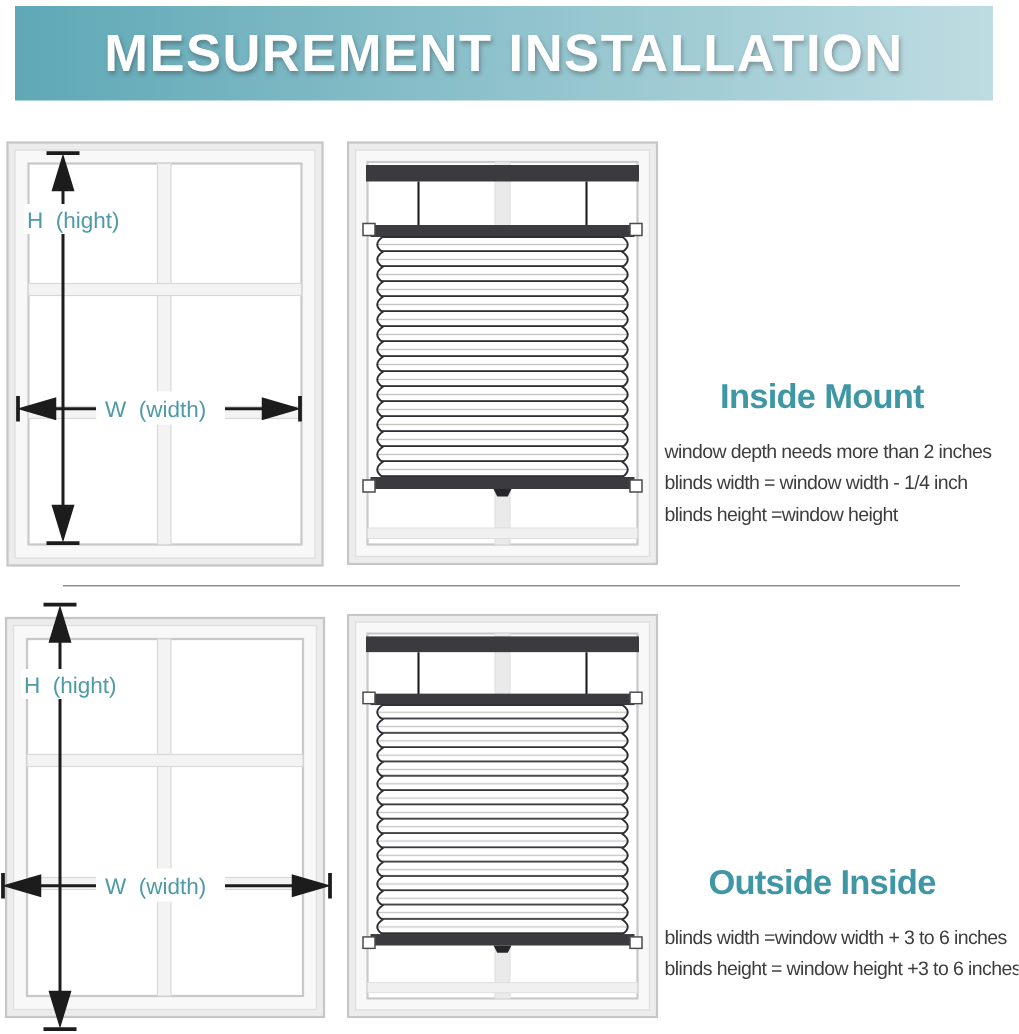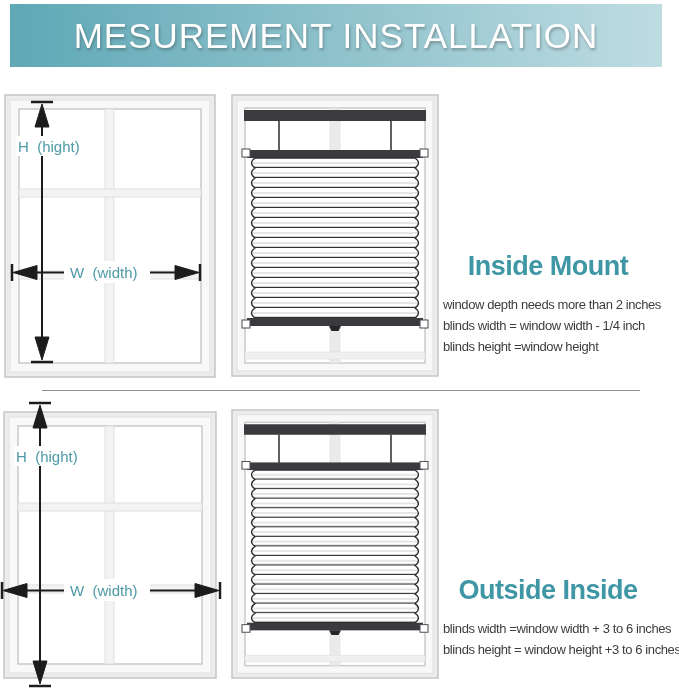--- a/index.html
+++ b/index.html
@@ -6,35 +6,35 @@
   body{
     position:relative;width:679px;height:689px;overflow:hidden;
     font-family:"Liberation Sans",sans-serif;
   }
   .banner{
     position:absolute;left:10px;top:4px;width:652px;height:63px;
     background:linear-gradient(90deg,var(--banner_gradient_left,#5fa8b6),var(--banner_gradient_right,#bedce2));
     display:flex;align-items:center;justify-content:center;
   }
   .banner h1{
-    margin:0;font-size:35px;font-weight:normal;color:#ffffff;letter-spacing:1px;
+    margin:0;font-size:35px;font-weight:bold;color:#ffffff;letter-spacing:1px;
     text-shadow:1px 2px 3px rgba(50,50,50,.38);white-space:nowrap;
   }
   .illus{position:absolute;}
   #measure-top{left:4px;top:94px;}
   #blind-top{left:231px;top:94px;}
   #measure-bottom{left:0px;top:399px;}
   #blind-bottom{left:231px;top:409px;}
   .divider{position:absolute;left:42px;top:390px;width:598px;height:1px;background:#8f8f8f;}
   .info{position:absolute;left:443px;width:238px;color:var(--body_text,#3d3d3d);}
   #info-inside{top:251px;}
   #info-outside{top:575px;}
   .info h2{
     margin:0 0 12px 0;width:210px;text-align:center;
-    font-size:27px;font-weight:bold;letter-spacing:-0.5px;
+    font-size:23px;font-weight:bold;letter-spacing:-0.5px;
     color:var(--accent_teal,#3f96a4);
   }
   .info p{
     margin:0;font-size:13px;line-height:21px;letter-spacing:-0.4px;white-space:nowrap;
   }
   svg text{
     font-family:"Liberation Sans",sans-serif;font-size:15px;
     fill:var(--label_teal,#4e9aa7);white-space:pre;
   }
 </style>

